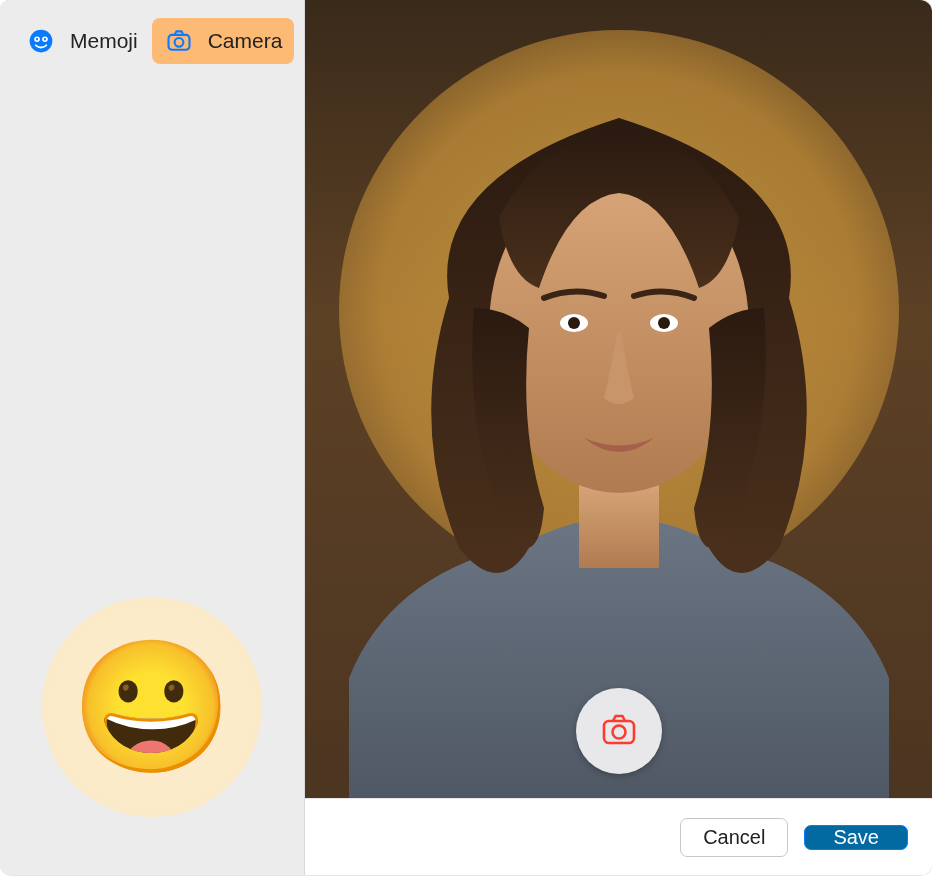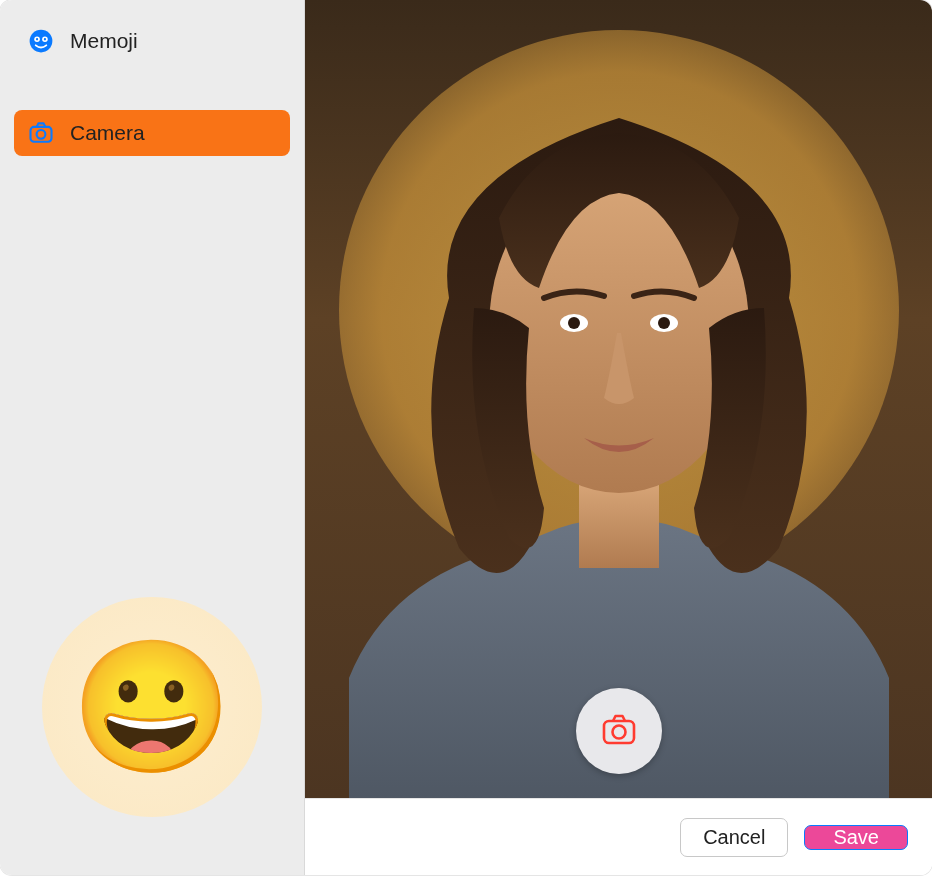--- a/index.html
+++ b/index.html
@@ -22,37 +22,35 @@
     .sidebar {
       width: 305px;
       background: #ececec;
       display: flex;
       flex-direction: column;
       padding: 18px 14px 18px 14px;
       border-right: 1px solid #d9d9d9;
     }
     .sidebar-list {
       display: flex;
-      flex-direction: column;
       gap: 2px;
     }
     .sidebar-item {
       display: flex;
       align-items: center;
       gap: 14px;
       padding: 8px 12px 8px 12px;
       border-radius: 8px;
       font-size: 21px;
       color: #222;
       cursor: pointer;
       position: relative;
     }
     .sidebar-item.selected {
-      background: #f97316;
-      margin-top: 44px;
+      background: #fdba74;
     }
     .sidebar-icon {
       width: 30px;
       height: 30px;
       display: flex;
       align-items: center;
       justify-content: center;
       flex-shrink: 0;
     }
     .photos-chevron {
@@ -141,21 +139,21 @@
     .btn {
       padding: 7px 22px;
       border-radius: 7px;
       font-size: 20px;
       cursor: pointer;
       border: 1px solid #c8c8c8;
       background: #fff;
       color: #222;
     }
     .btn.primary {
-      background: #ec4899;
+      background: #0369a1;
       border-color: #0a7aff;
       color: #fff;
       padding: 0 28px;
     }
   </style>
 </head>
 <body>
 
 <div class="window">
 

